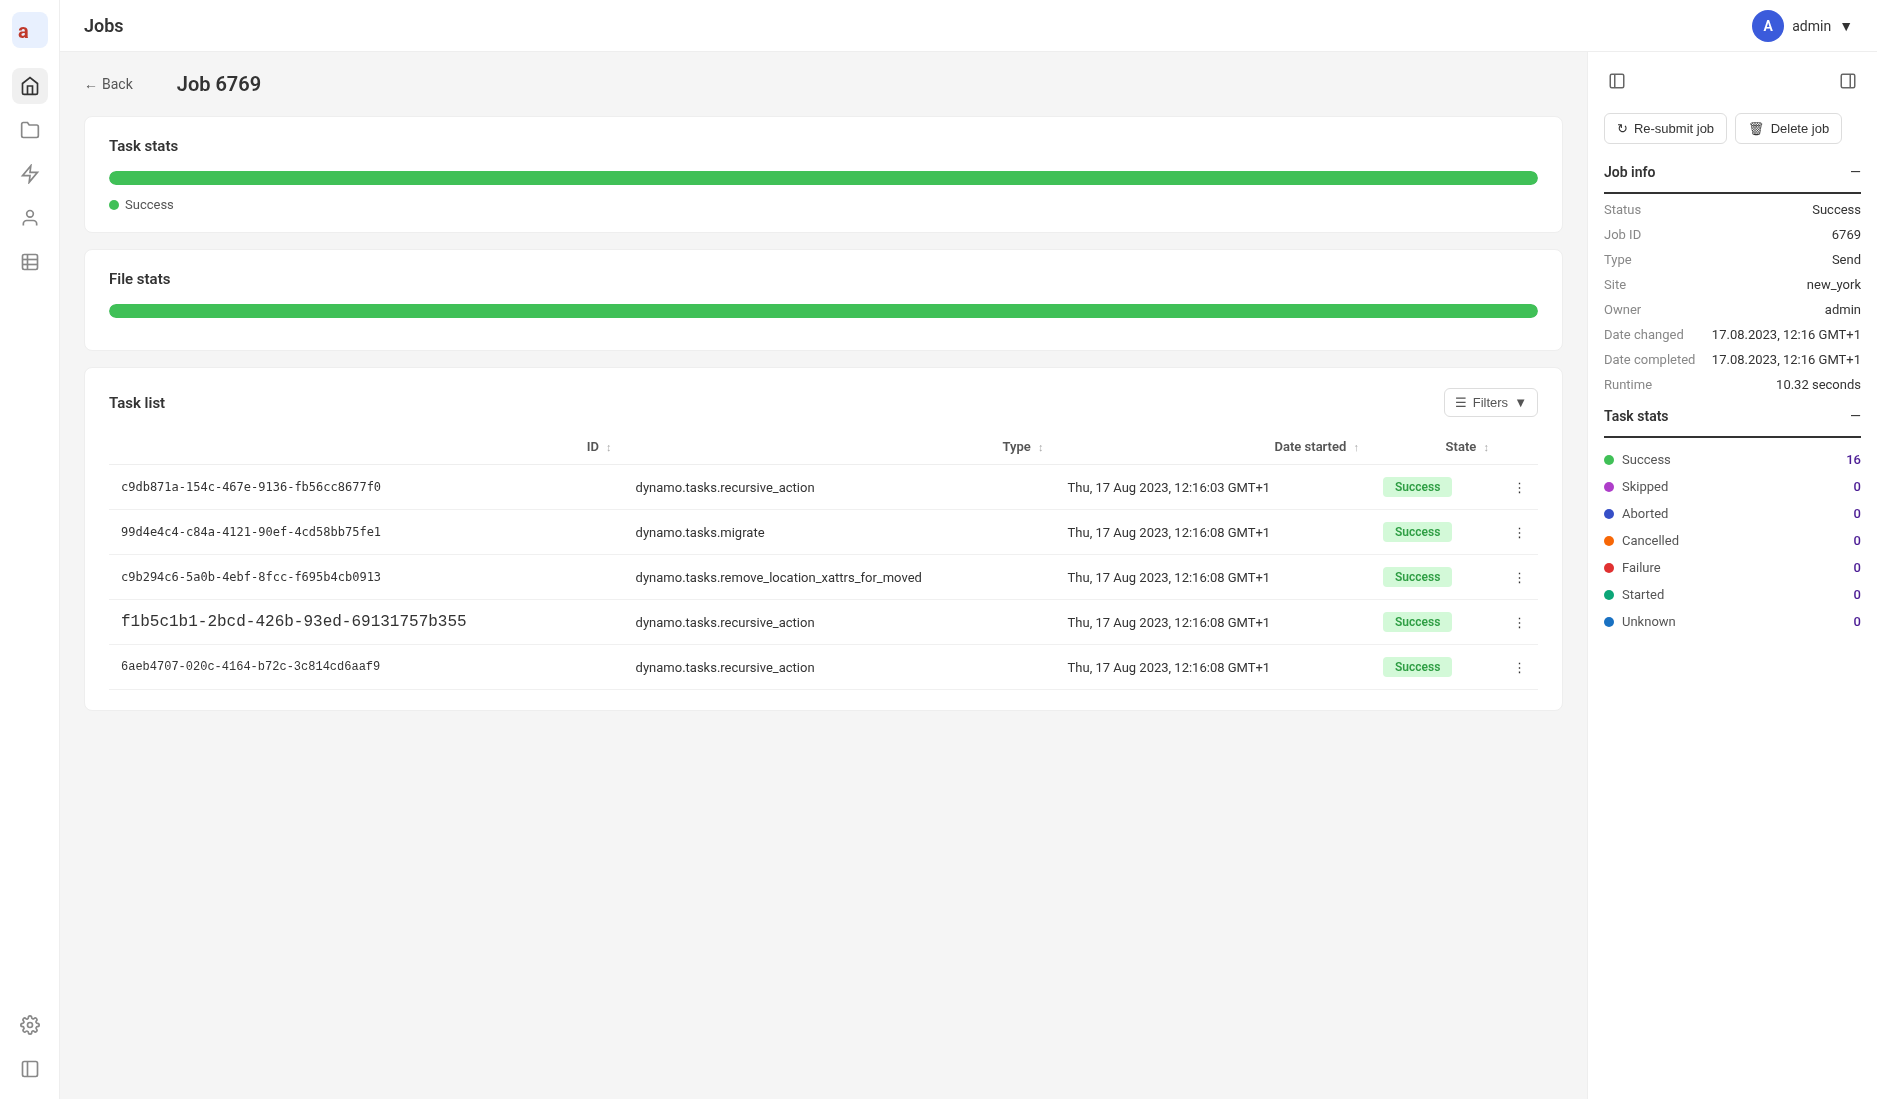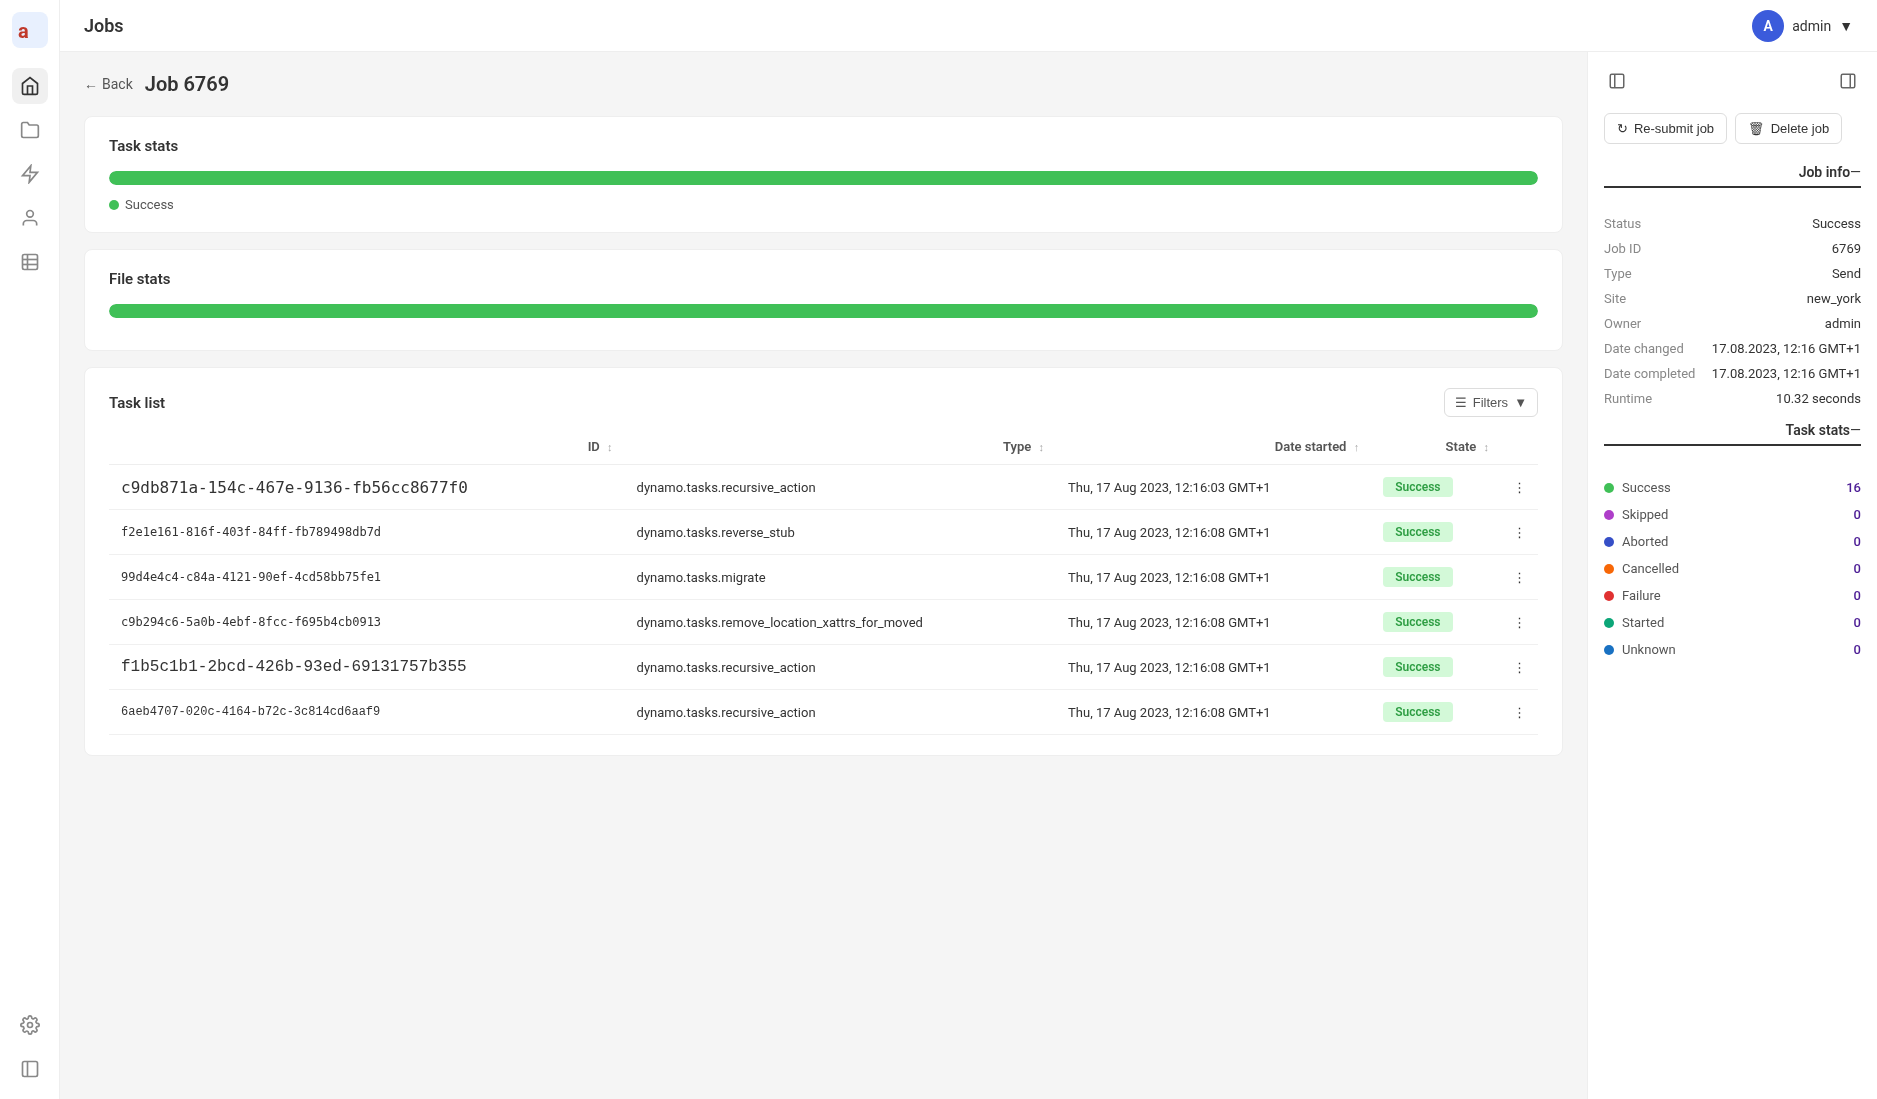--- a/index.html
+++ b/index.html
@@ -95,21 +95,21 @@
       margin-bottom: 20px;
     }
     .back-link {
       display: flex;
       align-items: center;
       gap: 4px;
       color: #555;
       cursor: pointer;
       font-size: 14px;
     }
-    .page-title { font-size: 20px; font-weight: 600; }
+    .page-title { font-size: 20px; font-weight: 600; margin-left: 32px; }
 
     
     .card {
       background: #fff;
       border-radius: 8px;
       padding: 20px 24px;
       margin-bottom: 16px;
       border: 1px solid #eee;
     }
     .card-title { font-size: 15px; font-weight: 600; margin-bottom: 16px; }
@@ -228,24 +228,24 @@
       border-radius: 6px;
       border: 1px solid #ddd;
       background: #fff;
       cursor: pointer;
       font-size: 13px;
       color: #333;
     }
 
     .section-header {
       display: flex;
-      justify-content: flex-end;
-      align-items: center;
-      margin-bottom: 28px;
-      padding-bottom: 6px;
+      justify-content: space-between;
+      align-items: center;
+      margin-bottom: 8px;
+      padding-bottom: 12px;
       border-bottom: 2px solid #333;
     }
     .section-title { font-size: 14px; font-weight: 600; }
 
     .info-row {
       display: flex;
       justify-content: space-between;
       align-items: center;
       margin-bottom: 10px;
     }
@@ -384,30 +384,23 @@
             <tr>
               <th>ID <span class="sort-icon">↕</span></th>
               <th>Type <span class="sort-icon">↕</span></th>
               <th>Date started <span class="sort-icon">↑</span></th>
               <th>State <span class="sort-icon">↕</span></th>
               <th style="width:30px;"></th>
             </tr>
           </thead>
           <tbody id="task-table-body">
           <tr>
-      <td style="font-family:monospace; font-size:16px;">c9db871a-154c-467e-9136-fb56cc8677f0</td>
+      <td style="font-family:monospace; font-size:12px;">c9db871a-154c-467e-9136-fb56cc8677f0</td>
       <td>dynamo.tasks.recursive_action</td>
       <td>Thu, 17 Aug 2023, 12:16:03 GMT+1</td>
-      <td><span class="status-badge status-success">Success</span></td>
-      <td class="more-btn">⋮</td>
-    </tr>
-              <tr>
-      <td style="font-family:monospace; font-size:12px;">f2e1e161-816f-403f-84ff-fb789498db7d</td>
-      <td>dynamo.tasks.reverse_stub</td>
-      <td>Thu, 17 Aug 2023, 12:16:08 GMT+1</td>
       <td><span class="status-badge status-success">Success</span></td>
       <td class="more-btn">⋮</td>
     </tr>
               <tr>
       <td style="font-family:monospace; font-size:12px;">99d4e4c4-c84a-4121-90ef-4cd58bb75fe1</td>
       <td>dynamo.tasks.migrate</td>
       <td>Thu, 17 Aug 2023, 12:16:08 GMT+1</td>
       <td><span class="status-badge status-success">Success</span></td>
       <td class="more-btn">⋮</td>
     </tr>

